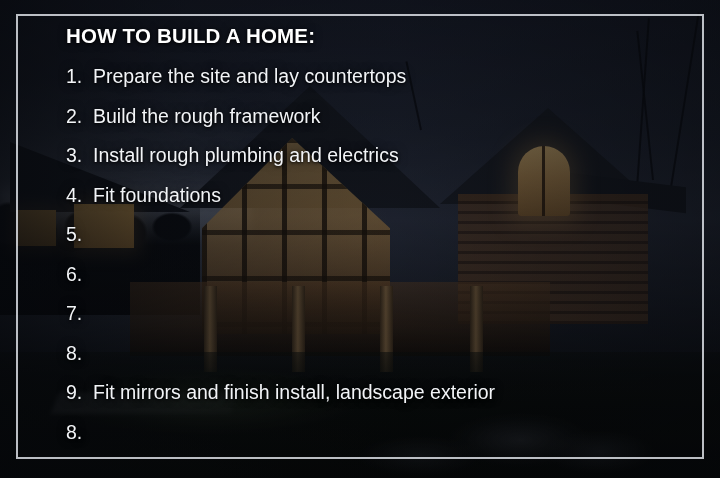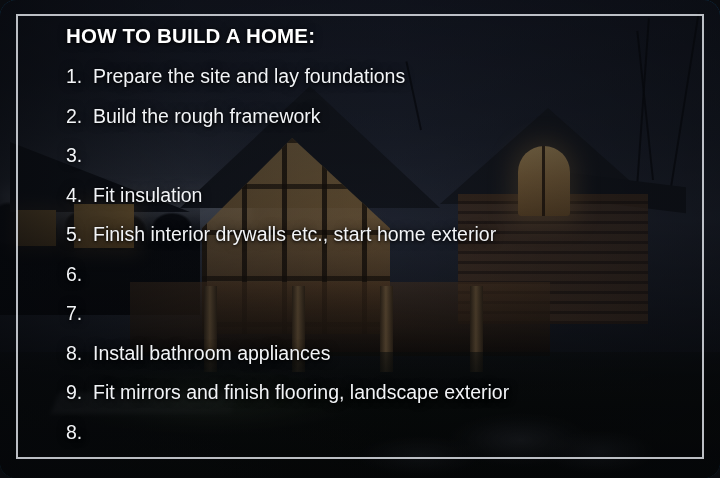--- a/index.html
+++ b/index.html
@@ -11,21 +11,20 @@
     background: #0a0c10;
     font-family: "Liberation Sans", sans-serif;
   }
 
   #graphic {
     position: relative;
     width: 720px;
     height: 478px;
     overflow: hidden;
     background: #0369a1;
-    border-radius: 16px;
   }
 
   
   .bg-layer { position: absolute; inset: 0; }
 
   
   .bg-sky {
     background:
       radial-gradient(ellipse 420px 200px at 12% 46%, rgba(150,160,178,0.30) 0%, rgba(110,122,142,0.12) 45%, rgba(0,0,0,0) 72%),
       linear-gradient(to bottom, #1b2030 0%, #212736 28%, #2a3040 46%, #1d222e 62%, #0e1117 80%, #06080b 100%);
@@ -264,50 +263,49 @@
   <div class="bg-layer bg-path"></div>
   <div class="bg-layer bg-scrim"></div>
 
   <div class="frame"></div>
 
   <div class="content">
     <div class="title">HOW TO BUILD A HOME:</div>
     <ol class="steps" id="steps-list">
         <li class="step">
           <span class="step-num">1.</span>
-          <span class="step-text">Prepare the site and lay foundations</span>
+          <span class="step-text">Prepare the site and lay countertops</span>
         </li>
         <li class="step">
           <span class="step-num">2.</span>
           <span class="step-text">Build the rough framework</span>
         </li>
         <li class="step">
           <span class="step-num">3.</span>
+          <span class="step-text">Install rough plumbing and electrics</span>
         </li>
         <li class="step">
           <span class="step-num">4.</span>
-          <span class="step-text">Fit insulation</span>
+          <span class="step-text">Fit foundations</span>
         </li>
         <li class="step">
           <span class="step-num">5.</span>
-          <span class="step-text">Finish interior drywalls etc., start home exterior</span>
         </li>
         <li class="step">
           <span class="step-num">6.</span>
         </li>
         <li class="step">
           <span class="step-num">7.</span>
         </li>
         <li class="step">
           <span class="step-num">8.</span>
-          <span class="step-text">Install bathroom appliances</span>
         </li>
         <li class="step">
           <span class="step-num">9.</span>
-          <span class="step-text">Fit mirrors and finish flooring, landscape exterior</span>
+          <span class="step-text">Fit mirrors and finish install, landscape exterior</span>
         </li>
         <li class="step">
           <span class="step-num">8.</span>
         </li>
       </ol>
   </div>
 
 </div>
 
 </body></html>

